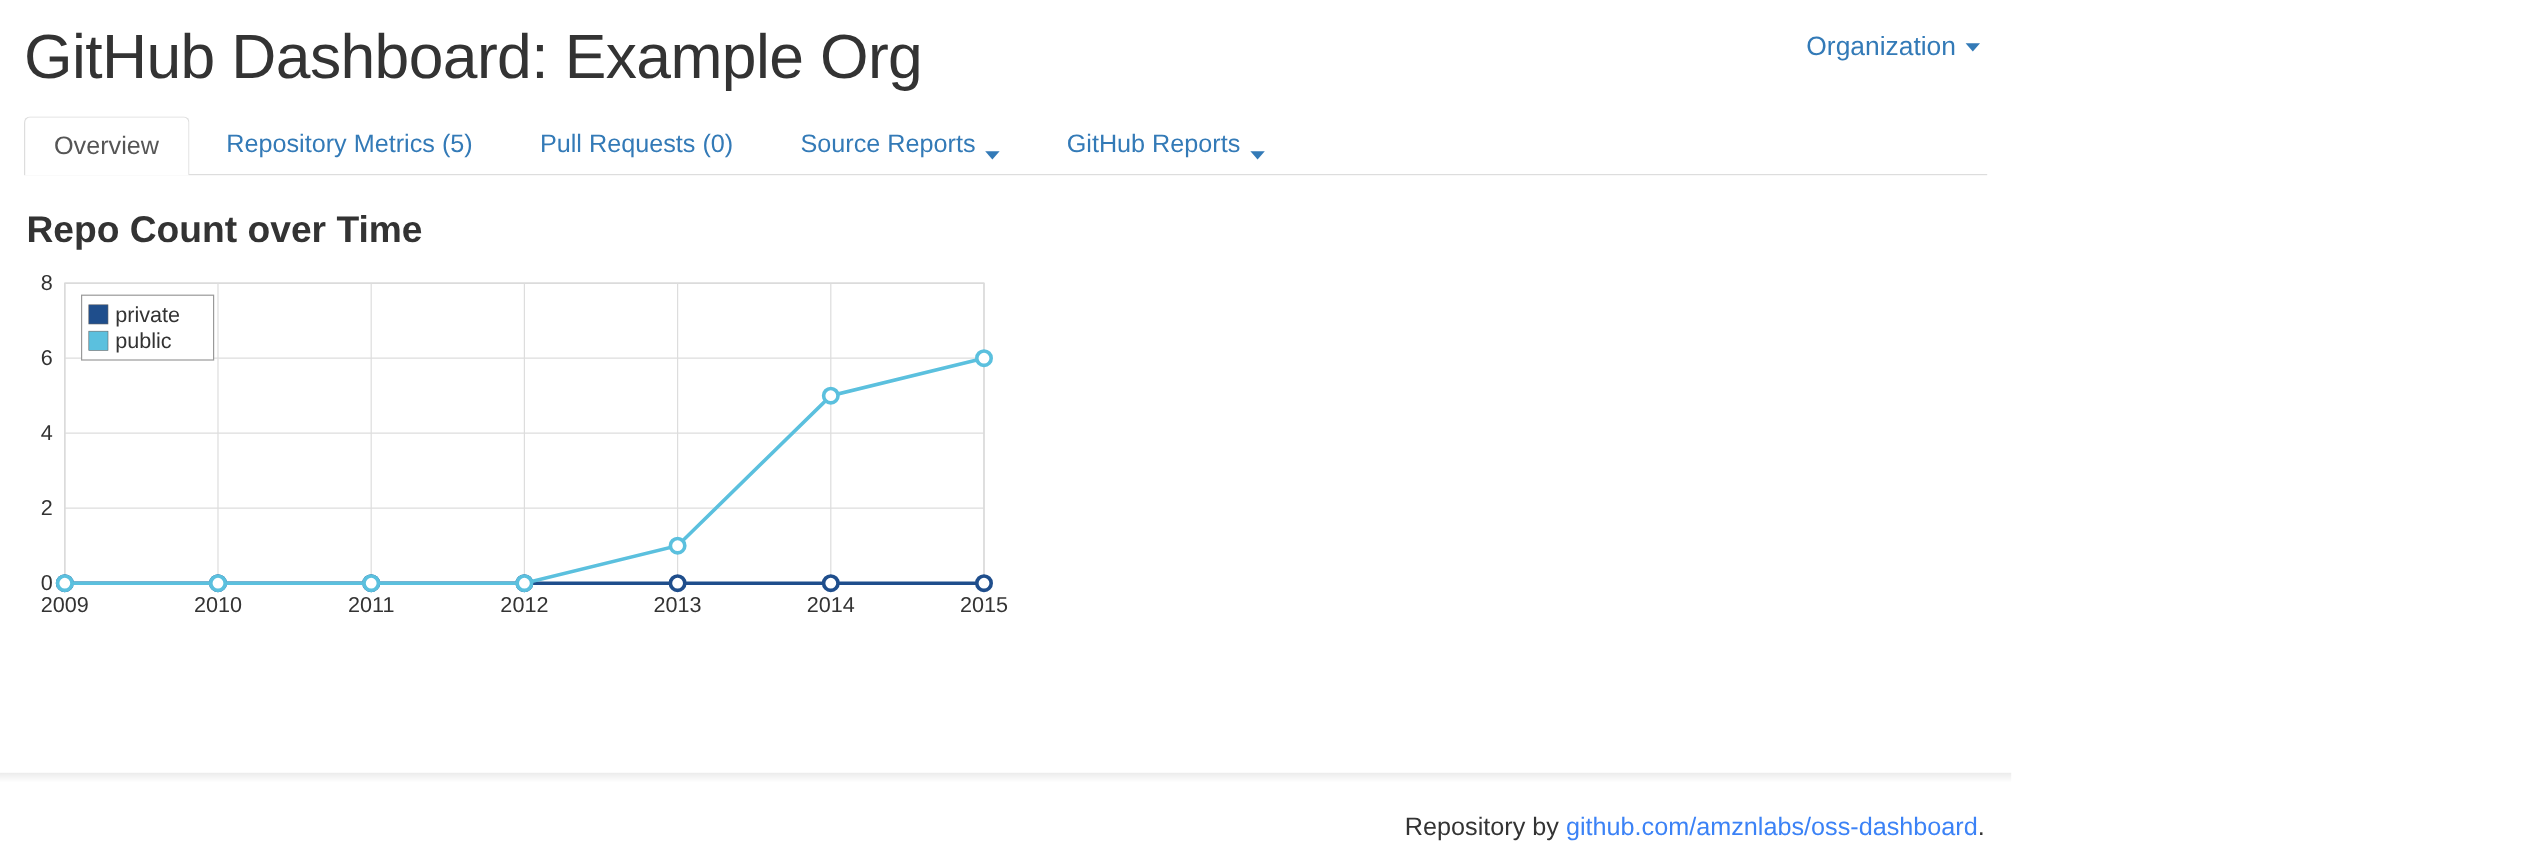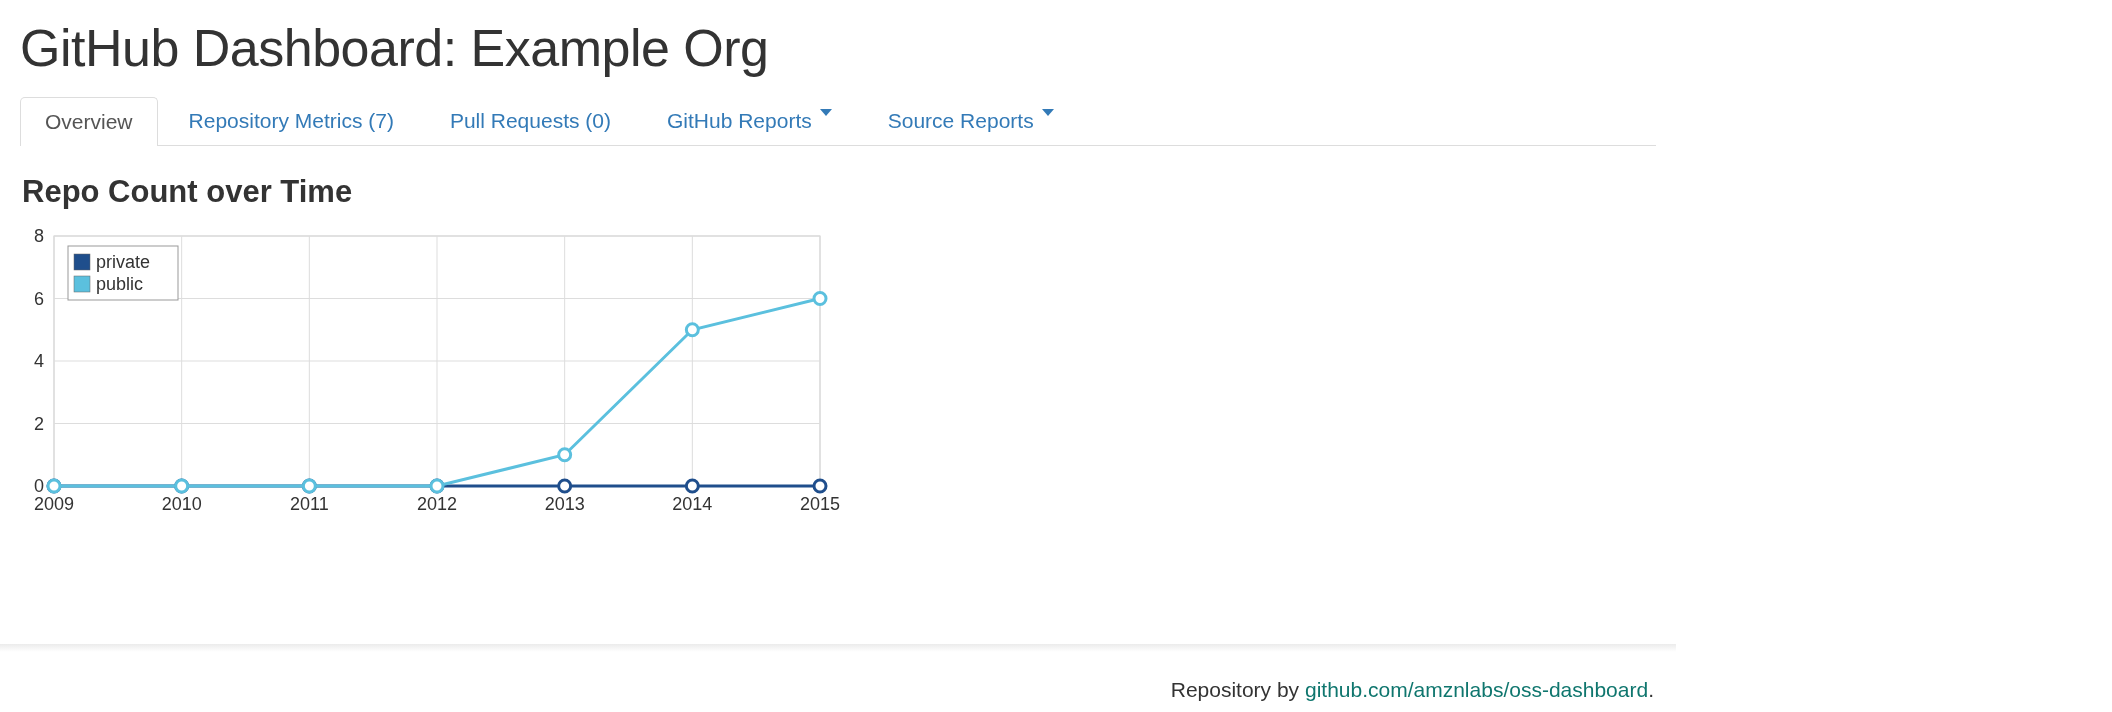--- a/index.html
+++ b/index.html
@@ -3,56 +3,60 @@
 <meta charset="utf-8">
 <style>
   * { box-sizing: border-box; }
   html, body { margin:0; padding:0; font-family: "Helvetica Neue", Helvetica, Arial, sans-serif; color:#333; background:#fff; }
   .wrap { width:1676px; height:712px; position:relative; padding:12px 20px 0 20px; }
   .header-row { display:flex; align-items:flex-start; justify-content:space-between; }
   h1.page-title { font-size:52px; font-weight:500; margin:6px 0 18px 0; color:#333; letter-spacing:-0.5px; }
   .org-dd { color:#337ab7; font-size:22px; cursor:pointer; padding-top:14px; padding-right:6px; display:flex; align-items:center; gap:8px; }
   .caret { width:0; height:0; border-left:6px solid transparent; border-right:6px solid transparent; border-top:7px solid #337ab7; display:inline-block; }
   .tabs { display:flex; align-items:flex-end; border-bottom:1px solid #ddd; gap:0; padding-left:0; }
-  .tab { font-size:21px; padding:12px 24px; color:#337ab7; cursor:pointer; border:1px solid transparent; border-bottom:none; border-top-left-radius:5px; border-top-right-radius:5px; display:flex; align-items:flex-start; gap:8px; margin-right:6px; }
+  .tab { font-size:21px; padding:12px 24px; color:#337ab7; cursor:pointer; border:1px solid transparent; border-bottom:none; border-top-left-radius:5px; border-top-right-radius:5px; display:flex; align-items:flex-end; gap:8px; margin-right:6px; }
   .tab.active { color:#555; background:#fff; border-color:#ddd; margin-bottom:-1px; }
   .tab .caret { border-top-color:#337ab7; }
   .section-title { font-size:31px; font-weight:700; color:#333; margin:28px 0 16px 2px; }
   .chart-area { position:relative; width:820px; height:300px; }
   .chart-area svg { display:block; }
   .footer { position:absolute; right:22px; bottom:10px; font-size:21px; color:#333; }
-  .footer a { color:#0f766e; text-decoration:none; }
+  .footer a { color:#3b82f6; text-decoration:none; }
   .shadow-bar { position:absolute; left:0; right:0; bottom:60px; height:8px; background:linear-gradient(to bottom, rgba(0,0,0,0.08), rgba(0,0,0,0)); }
   .axis-text { font-size:18px; fill:#333; }
   .legend-box { stroke:#999; fill:#fff; }
 </style>
 </head>
 <body>
 
 <div class="wrap">
   <div class="header-row">
     <h1 class="page-title">GitHub Dashboard: Example Org</h1>
+    <div class="org-dd">
+      <span>Organization</span>
+      <span class="caret"></span>
+    </div>
   </div>
 
   <div class="tabs" id="tabs">
       <div class="tab active">
         <span>Overview</span>
       </div>
       <div class="tab">
-        <span>Repository Metrics (7)</span>
+        <span>Repository Metrics (5)</span>
       </div>
       <div class="tab">
         <span>Pull Requests (0)</span>
       </div>
       <div class="tab">
-        <span>GitHub Reports</span>
+        <span>Source Reports</span>
         <span class="caret"></span>
       </div>
       <div class="tab">
-        <span>Source Reports</span>
+        <span>GitHub Reports</span>
         <span class="caret"></span>
       </div>
     </div>
 
   <div class="section-title">Repo Count over Time</div>
 
   <div class="chart-area">
     <svg id="chart-svg" width="820" height="300">
         <rect x="34" y="10" width="766" height="250" fill="none" stroke="#ccc" stroke-width="1"></rect>
         <line x1="34" x2="800" y1="260" y2="260" stroke="#ddd" stroke-width="1"></line>

